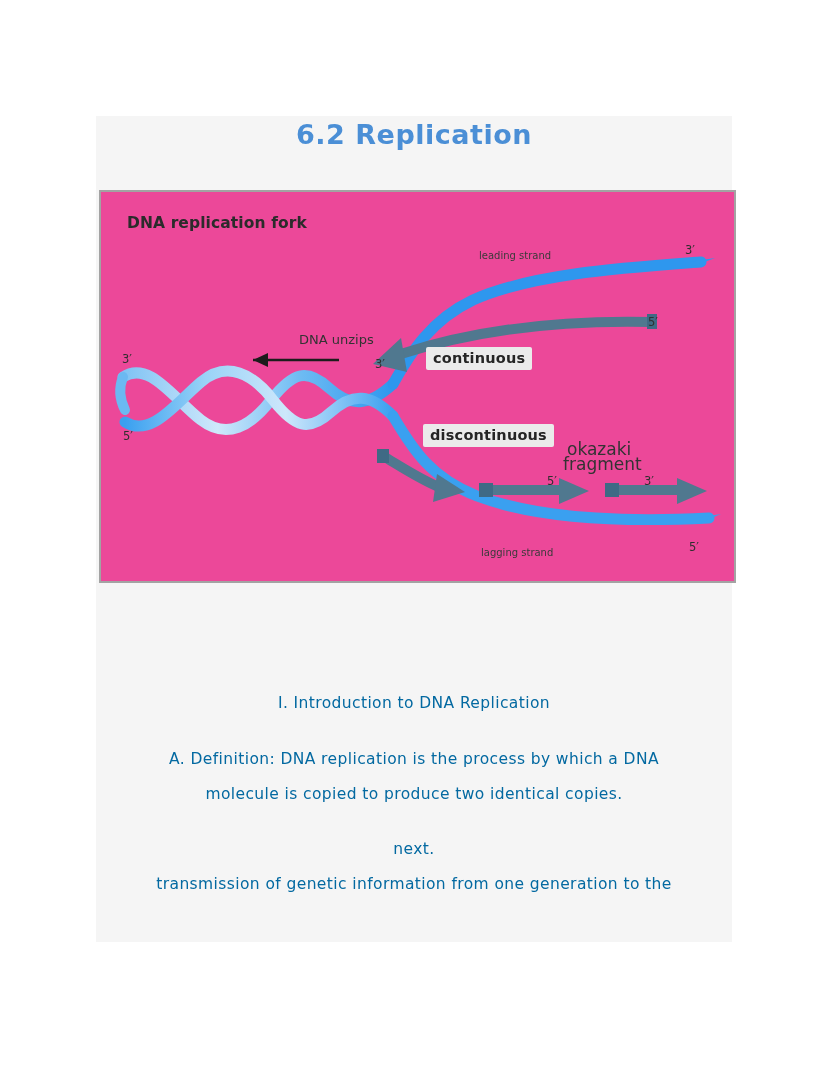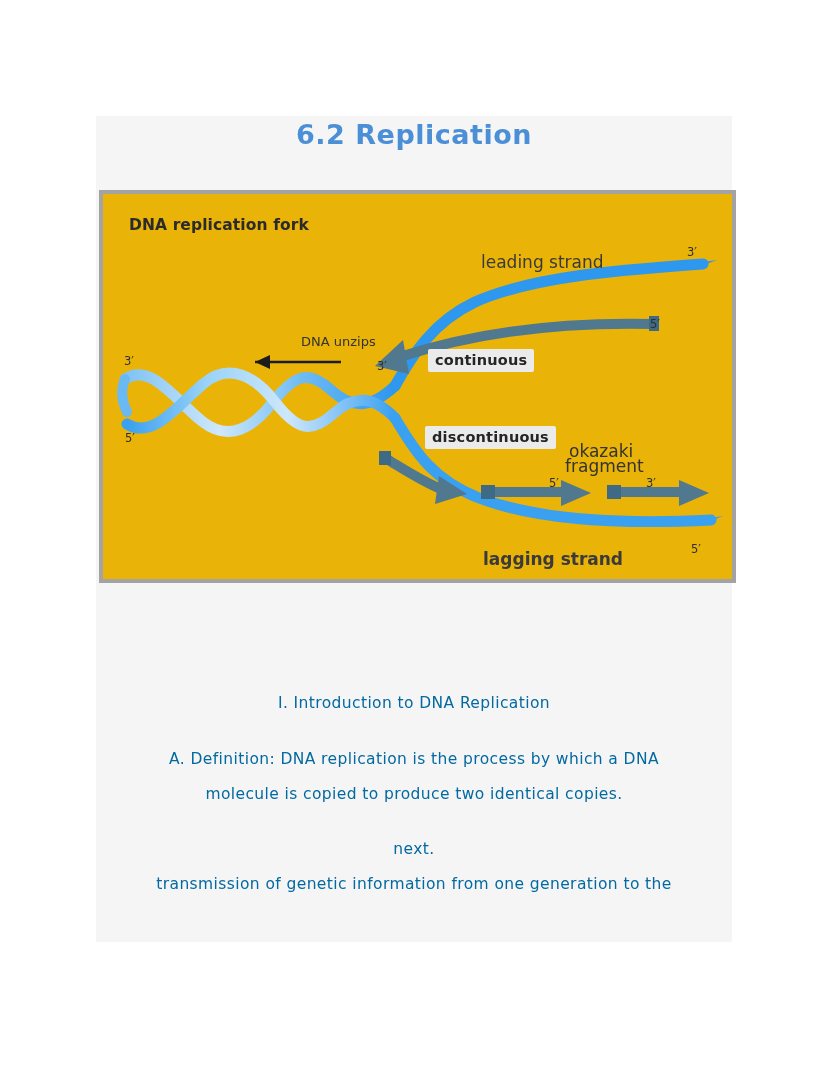--- a/index.html
+++ b/index.html
@@ -49,22 +49,22 @@
     line-height: 34px;
   }
 
   
   .figure-box {
     position: absolute;
     left: 99px;
     top: 190px;
     width: 637px;
     height: 393px;
-    background: #eab308;
-    border: 4px solid #a3a3a3;
+    background: #ec4899;
+    border: 2px solid #a3a3a3;
     box-sizing: border-box;
     overflow: hidden;
   }
 
   .figure-heading {
     position: absolute;
     left: 26px;
     top: 22px;
     font-family: "DejaVu Sans", sans-serif;
     font-size: 15.5px;
@@ -82,21 +82,21 @@
   }
 
   
   .fig-label {
     position: absolute;
     font-family: "DejaVu Sans", sans-serif;
     color: #333333;
     white-space: nowrap;
   }
   .lbl-strand {
-    font-size: 17px;
+    font-size: 10px;
     color: #3a3a3a;
   }
   .lbl-prime {
     font-size: 11.5px;
     color: #2f2f2f;
   }
   .lbl-unzip {
     font-size: 13px;
     color: #333333;
   }
@@ -232,21 +232,21 @@
     <span class="fig-label lbl-badge" style="left:325px; top:155px;">continuous</span>
 
     <span class="fig-label lbl-badge" style="left:322px; top:232px;">discontinuous</span>
 
     <span class="fig-label lbl-okazaki" style="left:466px; top:250px;">okazaki</span>
     <span class="fig-label lbl-okazaki" style="left:462px; top:265px;">fragment</span>
 
     <span class="fig-label lbl-prime" style="left:446px; top:282px;">5′</span>
     <span class="fig-label lbl-prime" style="left:543px; top:282px;">3′</span>
 
-    <span class="fig-label lbl-strand" style="left:380px; top:355px;font-weight:bold;">lagging strand</span>
+    <span class="fig-label lbl-strand" style="left:380px; top:355px;">lagging strand</span>
     <span class="fig-label lbl-prime" style="left:588px; top:348px;">5′</span>
 
   </div>
 
   <div class="notes">
 
     <div class="note-line note-heading">I. Introduction to DNA Replication</div>
 
     <div class="note-para">
       <div class="note-line">A. Definition: DNA replication is the process by which a DNA</div>

